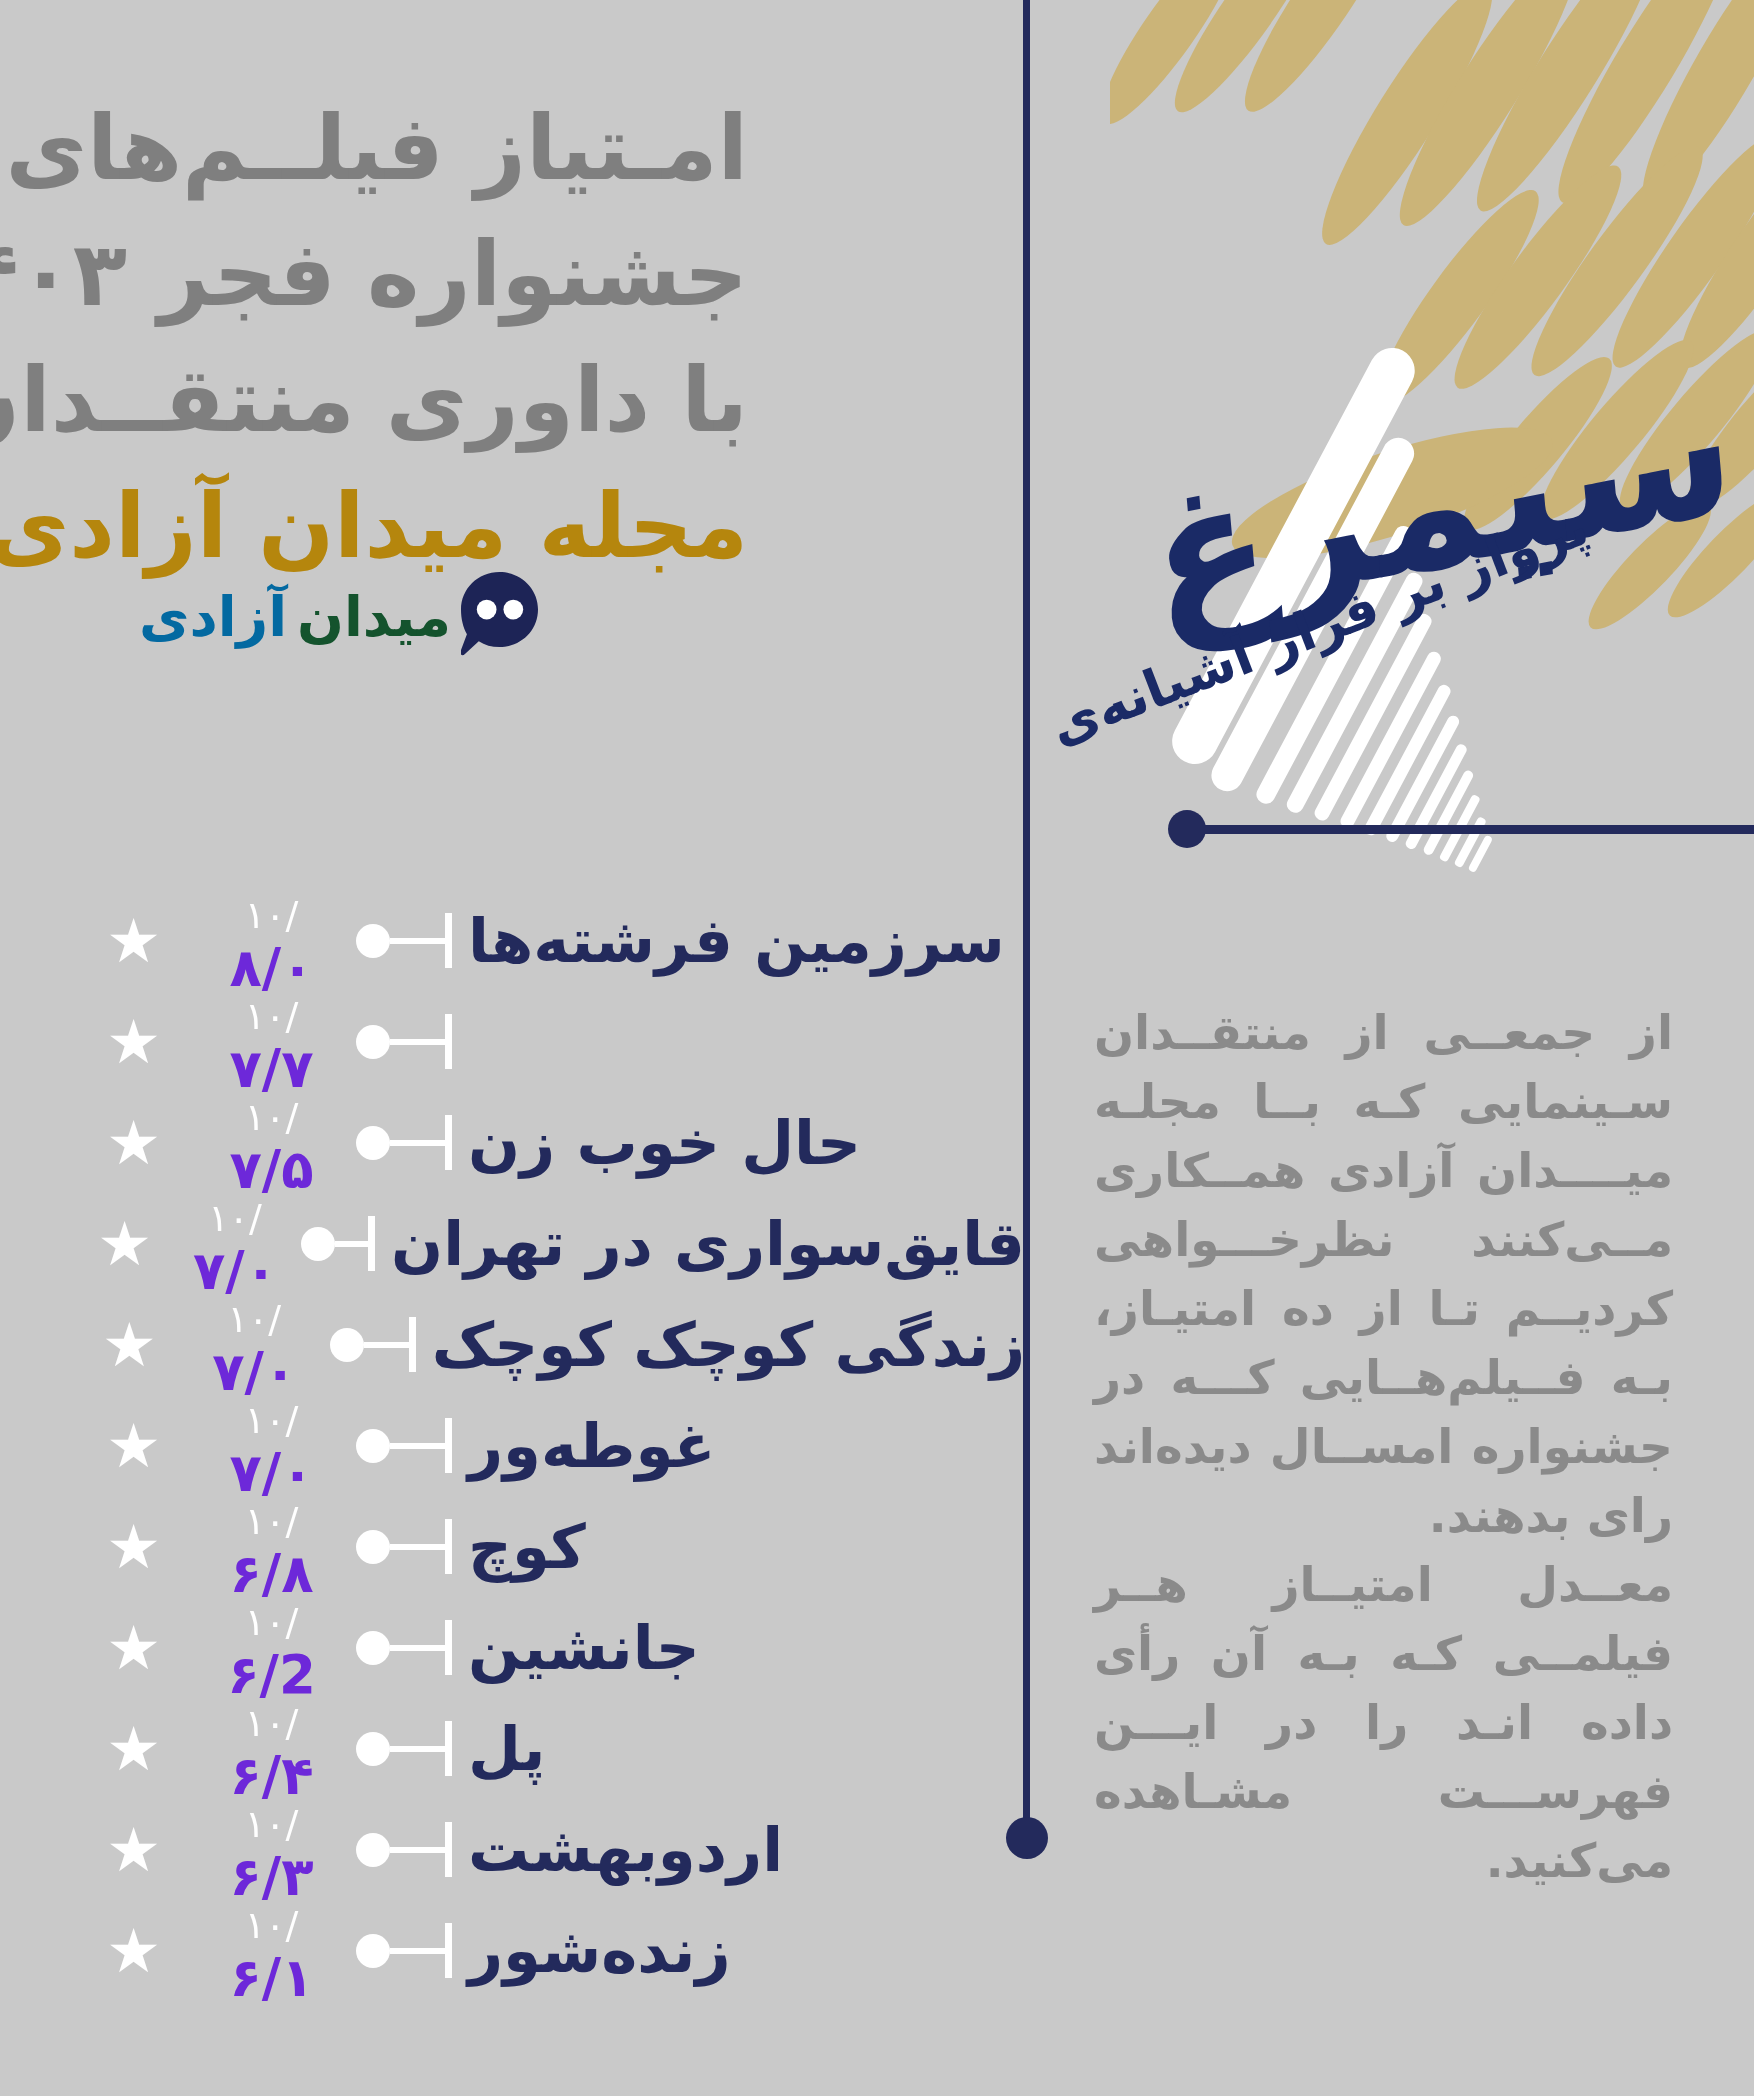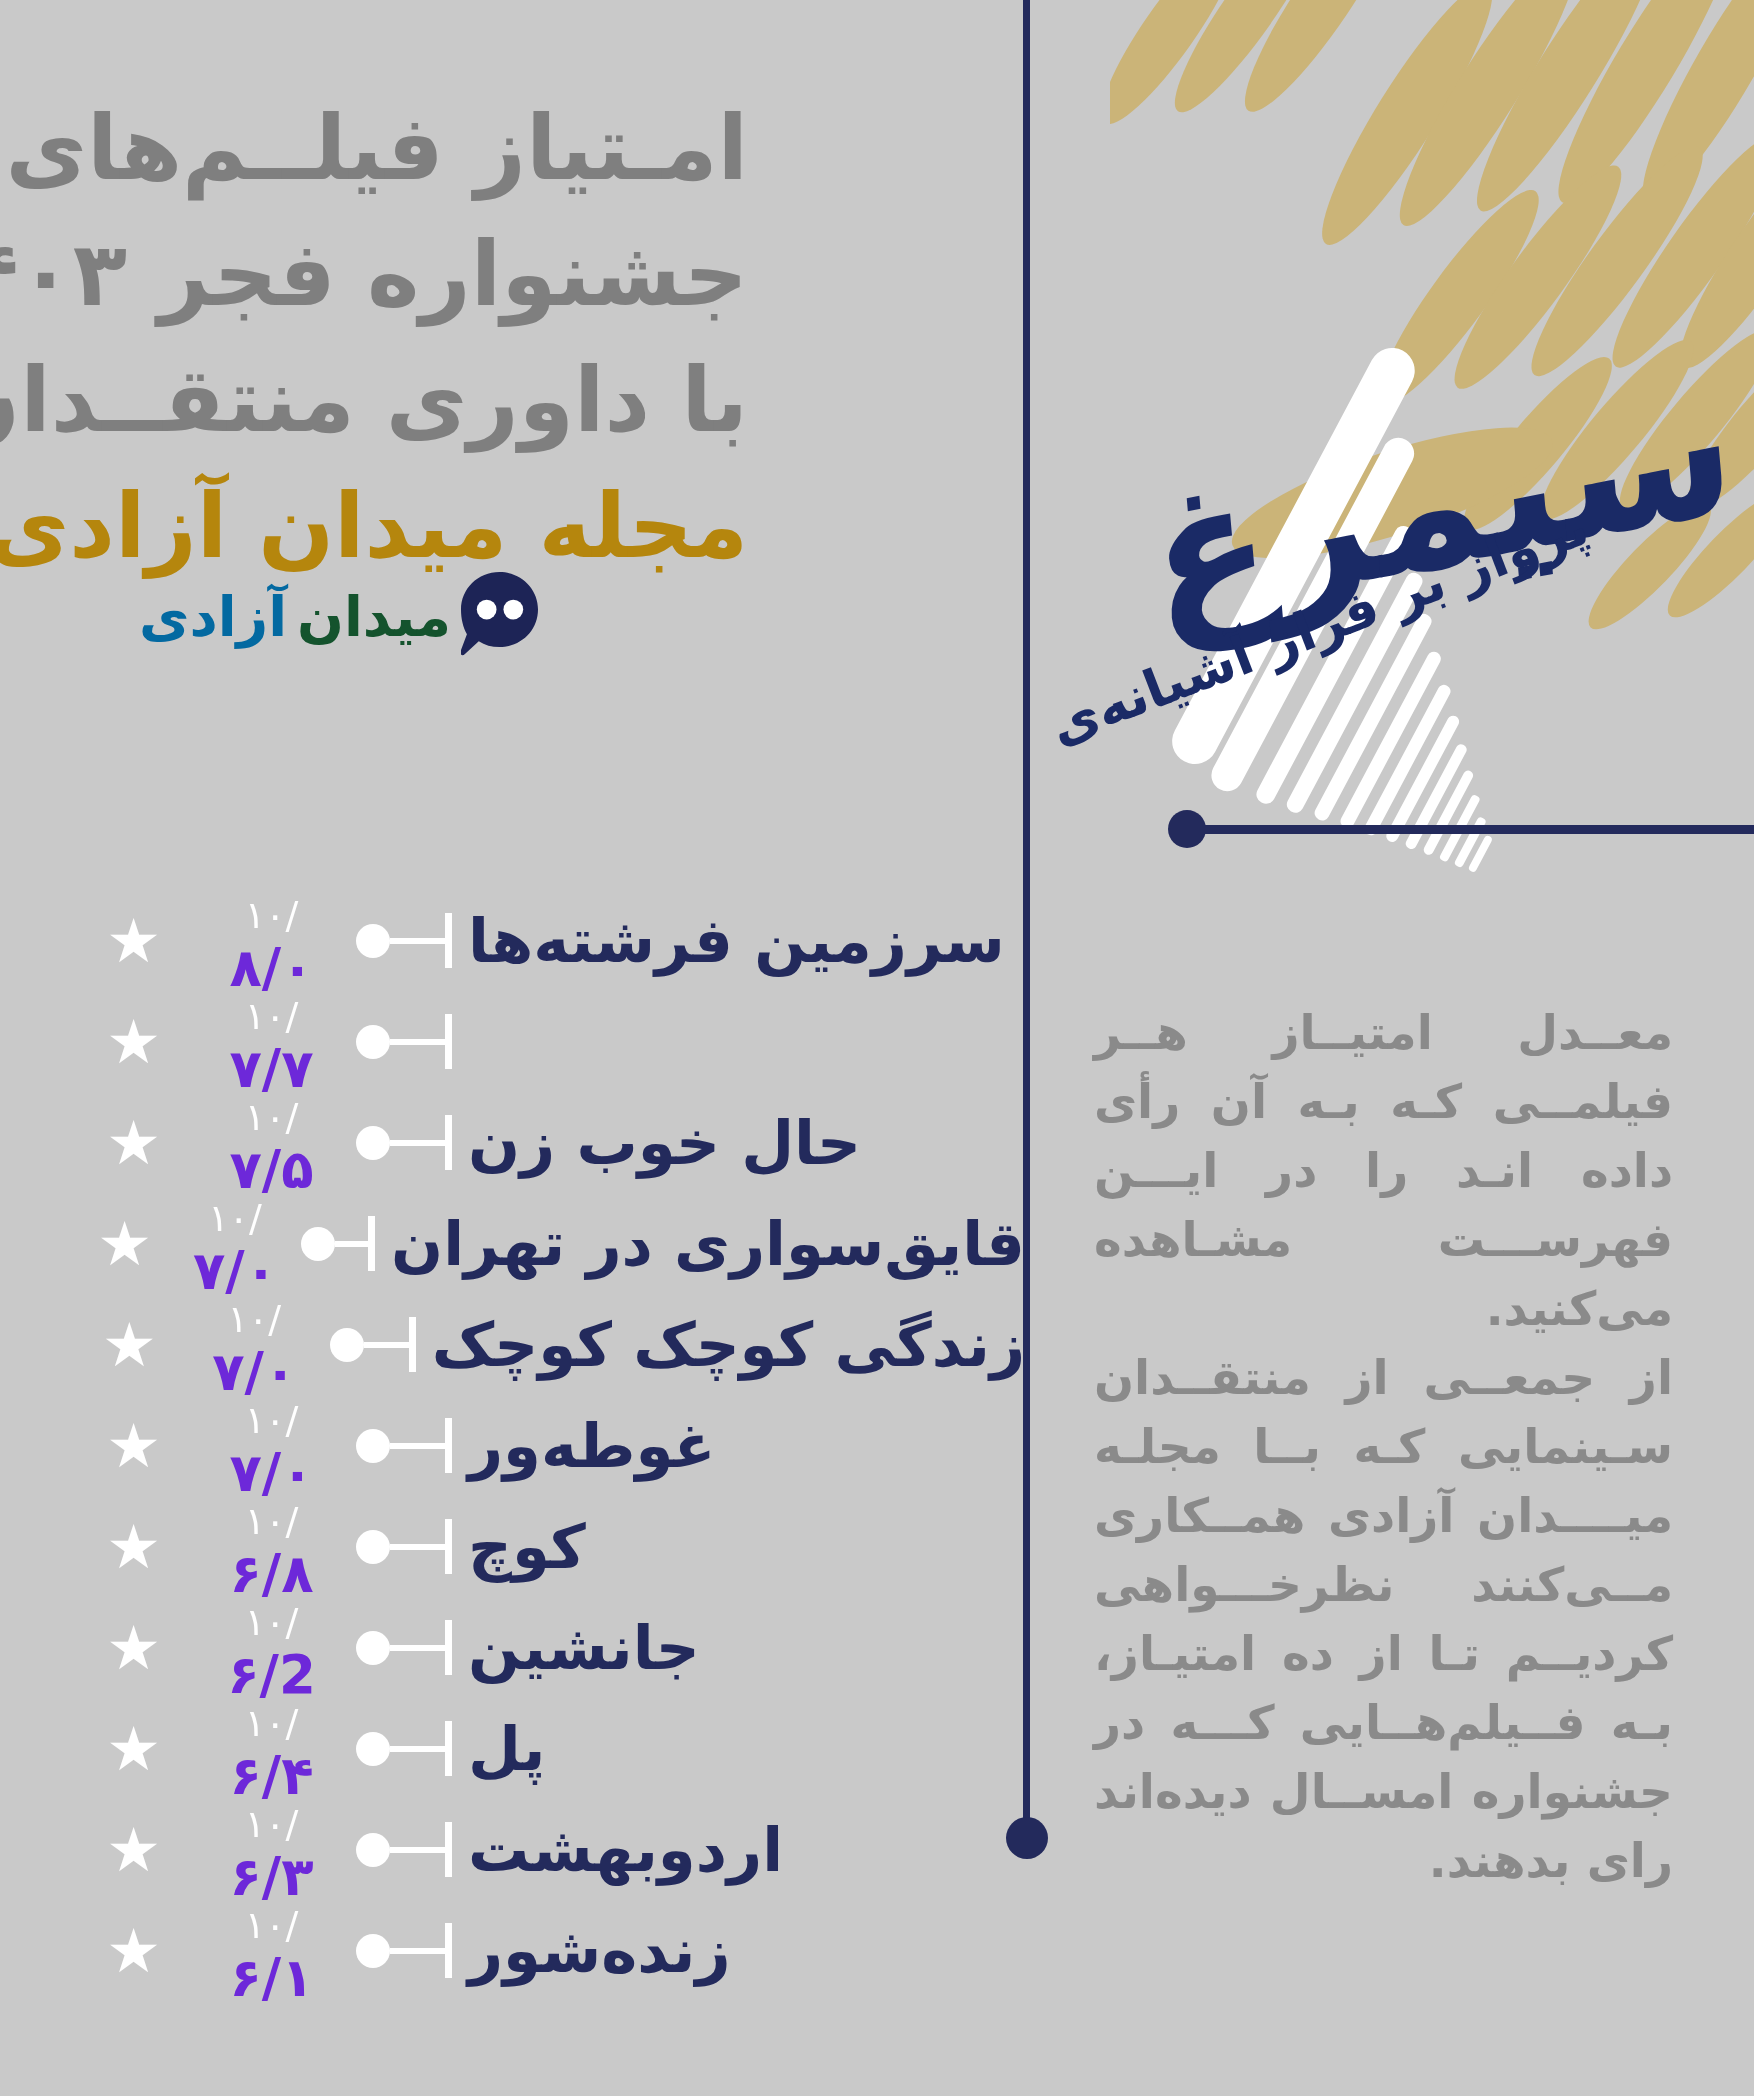--- a/index.html
+++ b/index.html
@@ -127,22 +127,22 @@
   <span class="mag-word navy">میدان</span>
   <span class="mag-word white">آزادی</span>
 </div>
 
 <div class="abs v-line"></div>
 <div class="abs v-line-dot"></div>
 <div class="abs h-line-dot"></div>
 <div class="abs h-line"></div>
 
 <div class="abs about">
+  <p>از جمعــی از منتقــدان سـینمایی کـه بــا مجلـه میــــدان آزادی همــکاری مــی‌کنند نظرخـــواهی کردیــم تـا از ده امتیـاز، بـه فــیلم‌هــایی کـــه در جشنواره امســال دیده‌اند رای بدهند.</p>
   <p>معــدل امتیــاز هــر فیلمــی کـه بـه آن رأی داده انـد را در ایـــن فهرســـت مشـاهده می‌کنید.</p>
-  <p>از جمعــی از منتقــدان سـینمایی کـه بــا مجلـه میــــدان آزادی همــکاری مــی‌کنند نظرخـــواهی کردیــم تـا از ده امتیـاز، بـه فــیلم‌هــایی کـــه در جشنواره امســال دیده‌اند رای بدهند.</p>
 </div>
 
 <div class="abs films">
 
   <div class="film-row">
     <div class="slot-star">★</div>
     <div class="slot-score">
       <span class="score-outof">۱۰/</span>
       <span class="score-val">۸/۰</span>
     </div>

